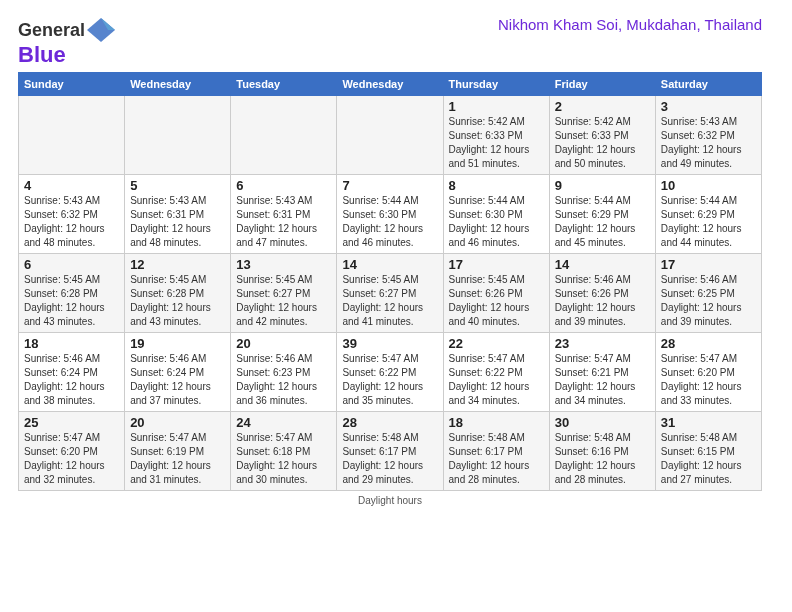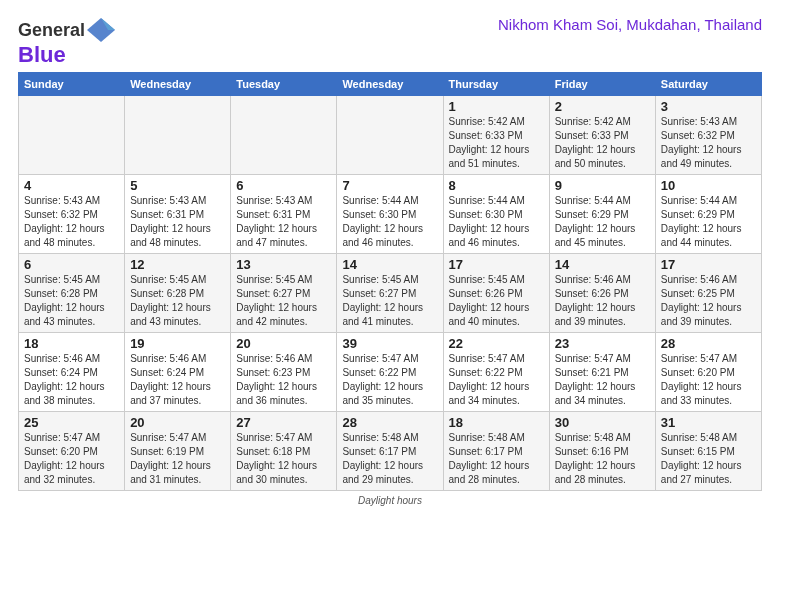--- a/index.html
+++ b/index.html
@@ -101,21 +101,20 @@
       background: #fff !important;
     }
     tbody tr:nth-child(odd) td.empty-cell {
       background: #f5f5f5 !important;
     }
     .footer-note {
       font-size: 10px;
       color: #555;
       margin-top: 4px;
       text-align: center;
-      font-style: italic;
     }
   </style>
 </head>
 <body>
 
 <div class="page">
   <div class="header-top">
     <div class="logo">
       <div style="display:flex;flex-direction:column;align-items:flex-start;line-height:1.1;">
         <div style="display:flex;align-items:center;">
@@ -335,21 +334,21 @@
 and 32 minutes.</div>
           </td>
           <td>
             <span class="day-number">20</span>
             <div class="day-info" style="white-space: pre-line;">Sunrise: 5:47 AM
 Sunset: 6:19 PM
 Daylight: 12 hours
 and 31 minutes.</div>
           </td>
           <td>
-            <span class="day-number">27</span>
+            <span class="day-number">24</span>
             <div class="day-info" style="white-space: pre-line;">Sunrise: 5:47 AM
 Sunset: 6:18 PM
 Daylight: 12 hours
 and 30 minutes.</div>
           </td>
           <td>
             <span class="day-number">28</span>
             <div class="day-info" style="white-space: pre-line;">Sunrise: 5:48 AM
 Sunset: 6:17 PM
 Daylight: 12 hours

